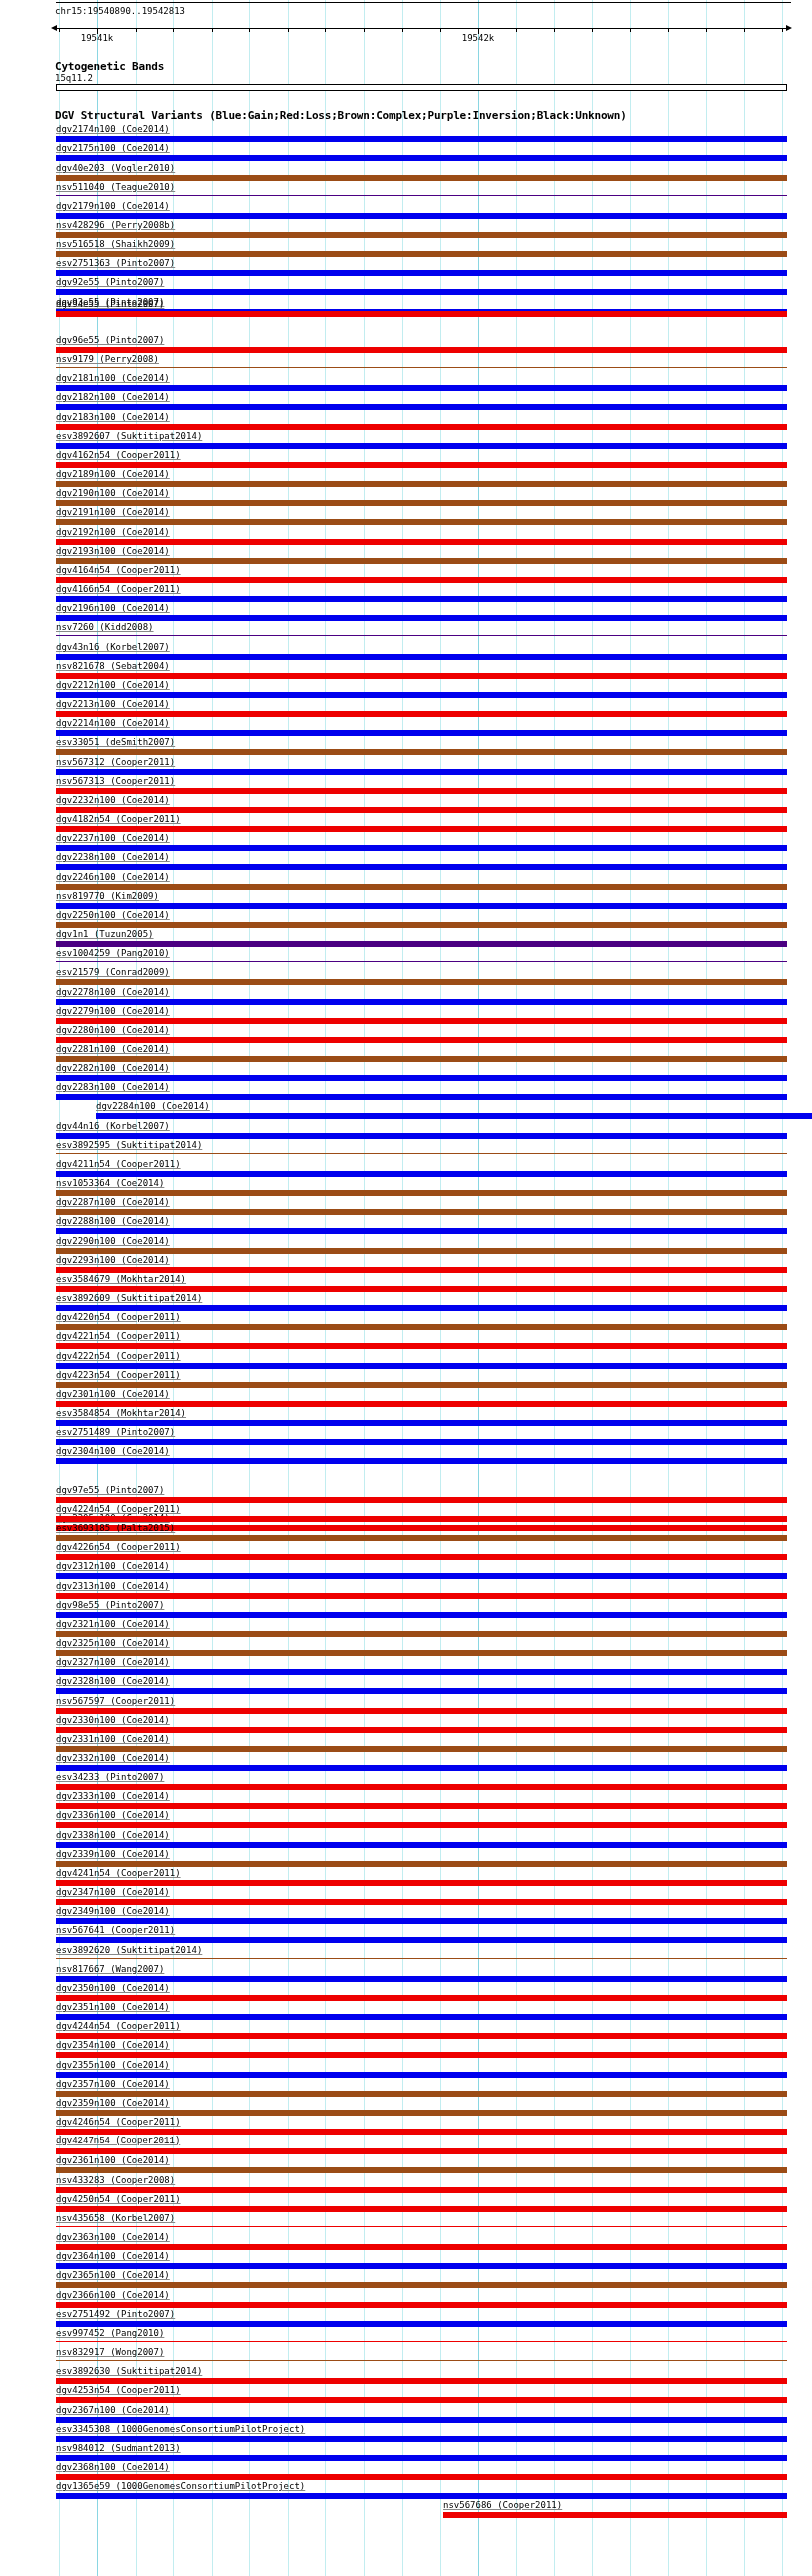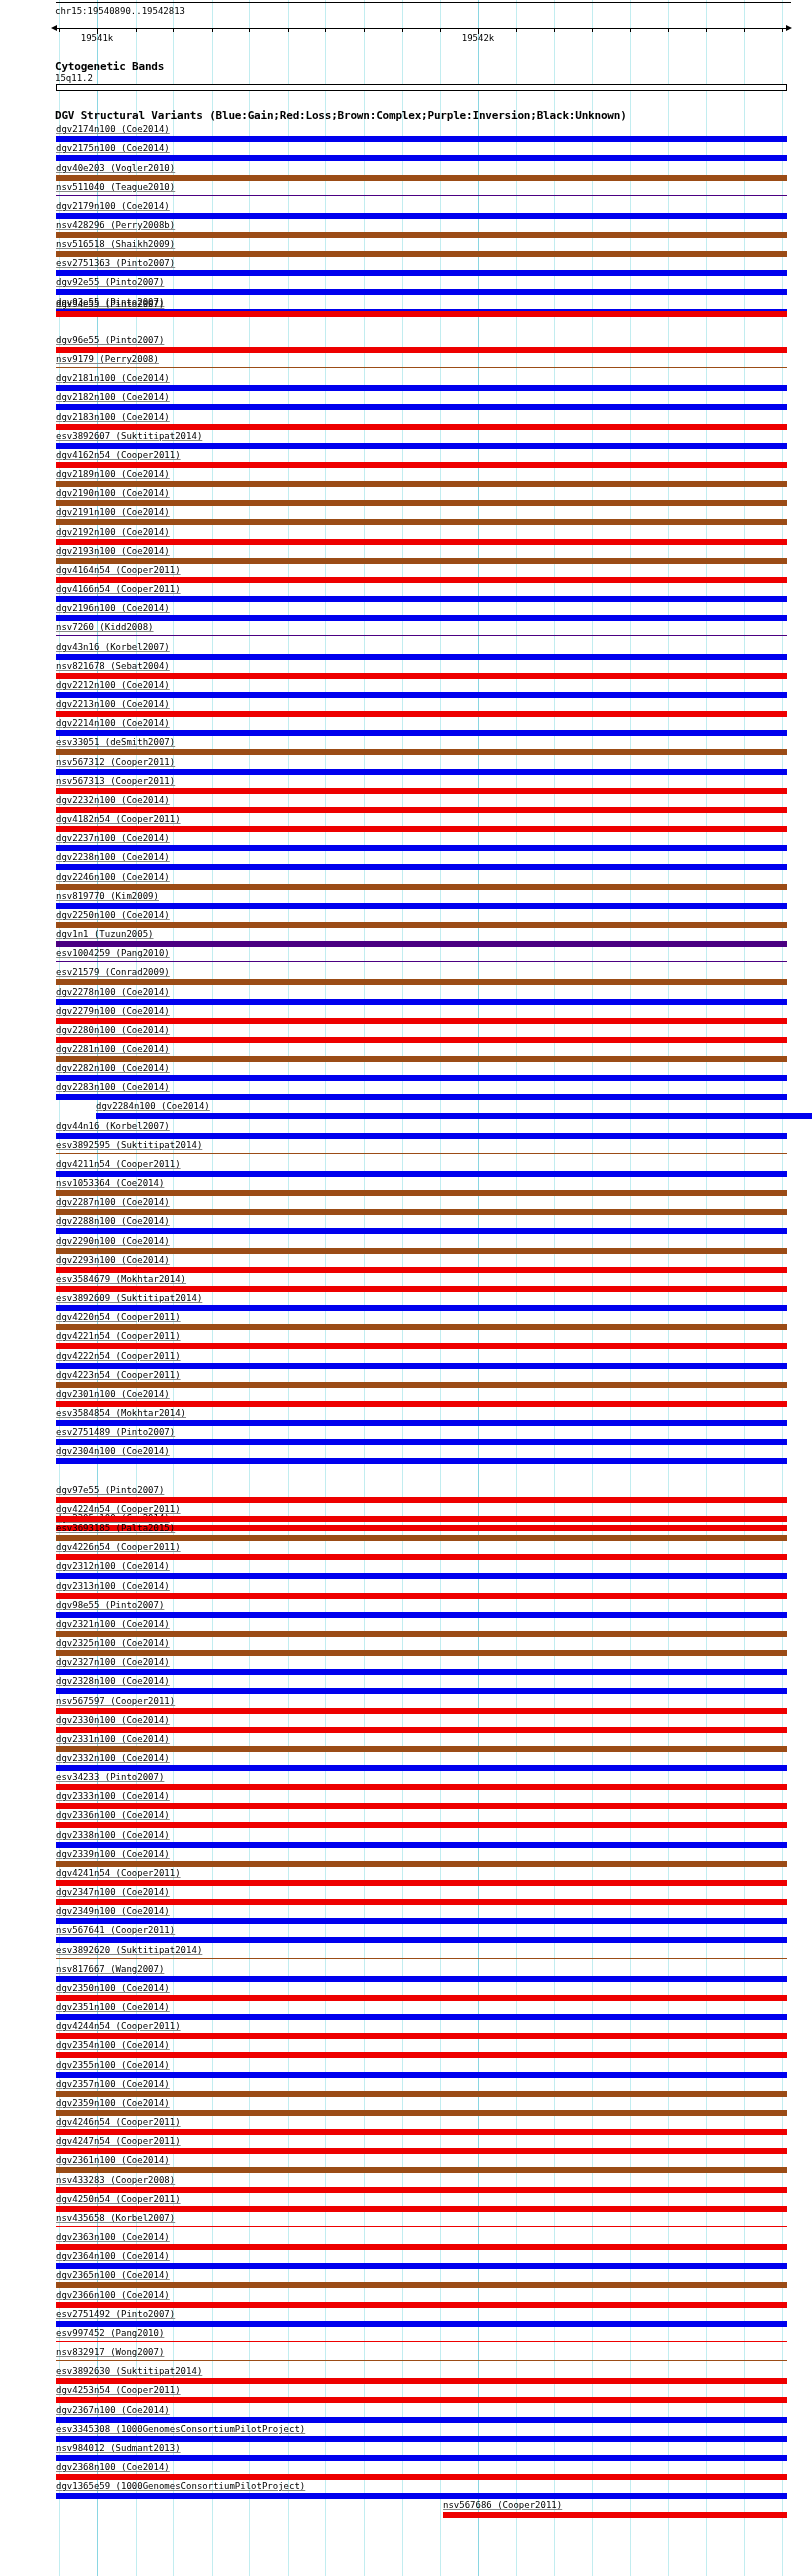--- a/index.html
+++ b/index.html
@@ -509,21 +509,21 @@
         <div class="vbar thick" style="background: rgb(155, 76, 22);"></div>
       </div>
       <div class="vrow" style="top: 2097px;">
         <span class="vlabel">dgv2359n100 (Coe2014)</span>
         <div class="vbar thick" style="background: rgb(155, 76, 22);"></div>
       </div>
       <div class="vrow" style="top: 2116px;">
         <span class="vlabel">dgv4246n54 (Cooper2011)</span>
         <div class="vbar thick" style="background: rgb(238, 0, 0);"></div>
       </div>
-      <div class="vrow" style="top: 2135px;">
+      <div class="vrow" style="top: 2135px; font-family: Liberation Mono, monospace;">
         <span class="vlabel">dgv4247n54 (Cooper2011)</span>
         <div class="vbar thick" style="background: rgb(238, 0, 0);"></div>
       </div>
       <div class="vrow" style="top: 2154px;">
         <span class="vlabel">dgv2361n100 (Coe2014)</span>
         <div class="vbar thick" style="background: rgb(155, 76, 22);"></div>
       </div>
       <div class="vrow" style="top: 2174px;">
         <span class="vlabel">nsv433283 (Cooper2008)</span>
         <div class="vbar thick" style="background: rgb(238, 0, 0);"></div>

